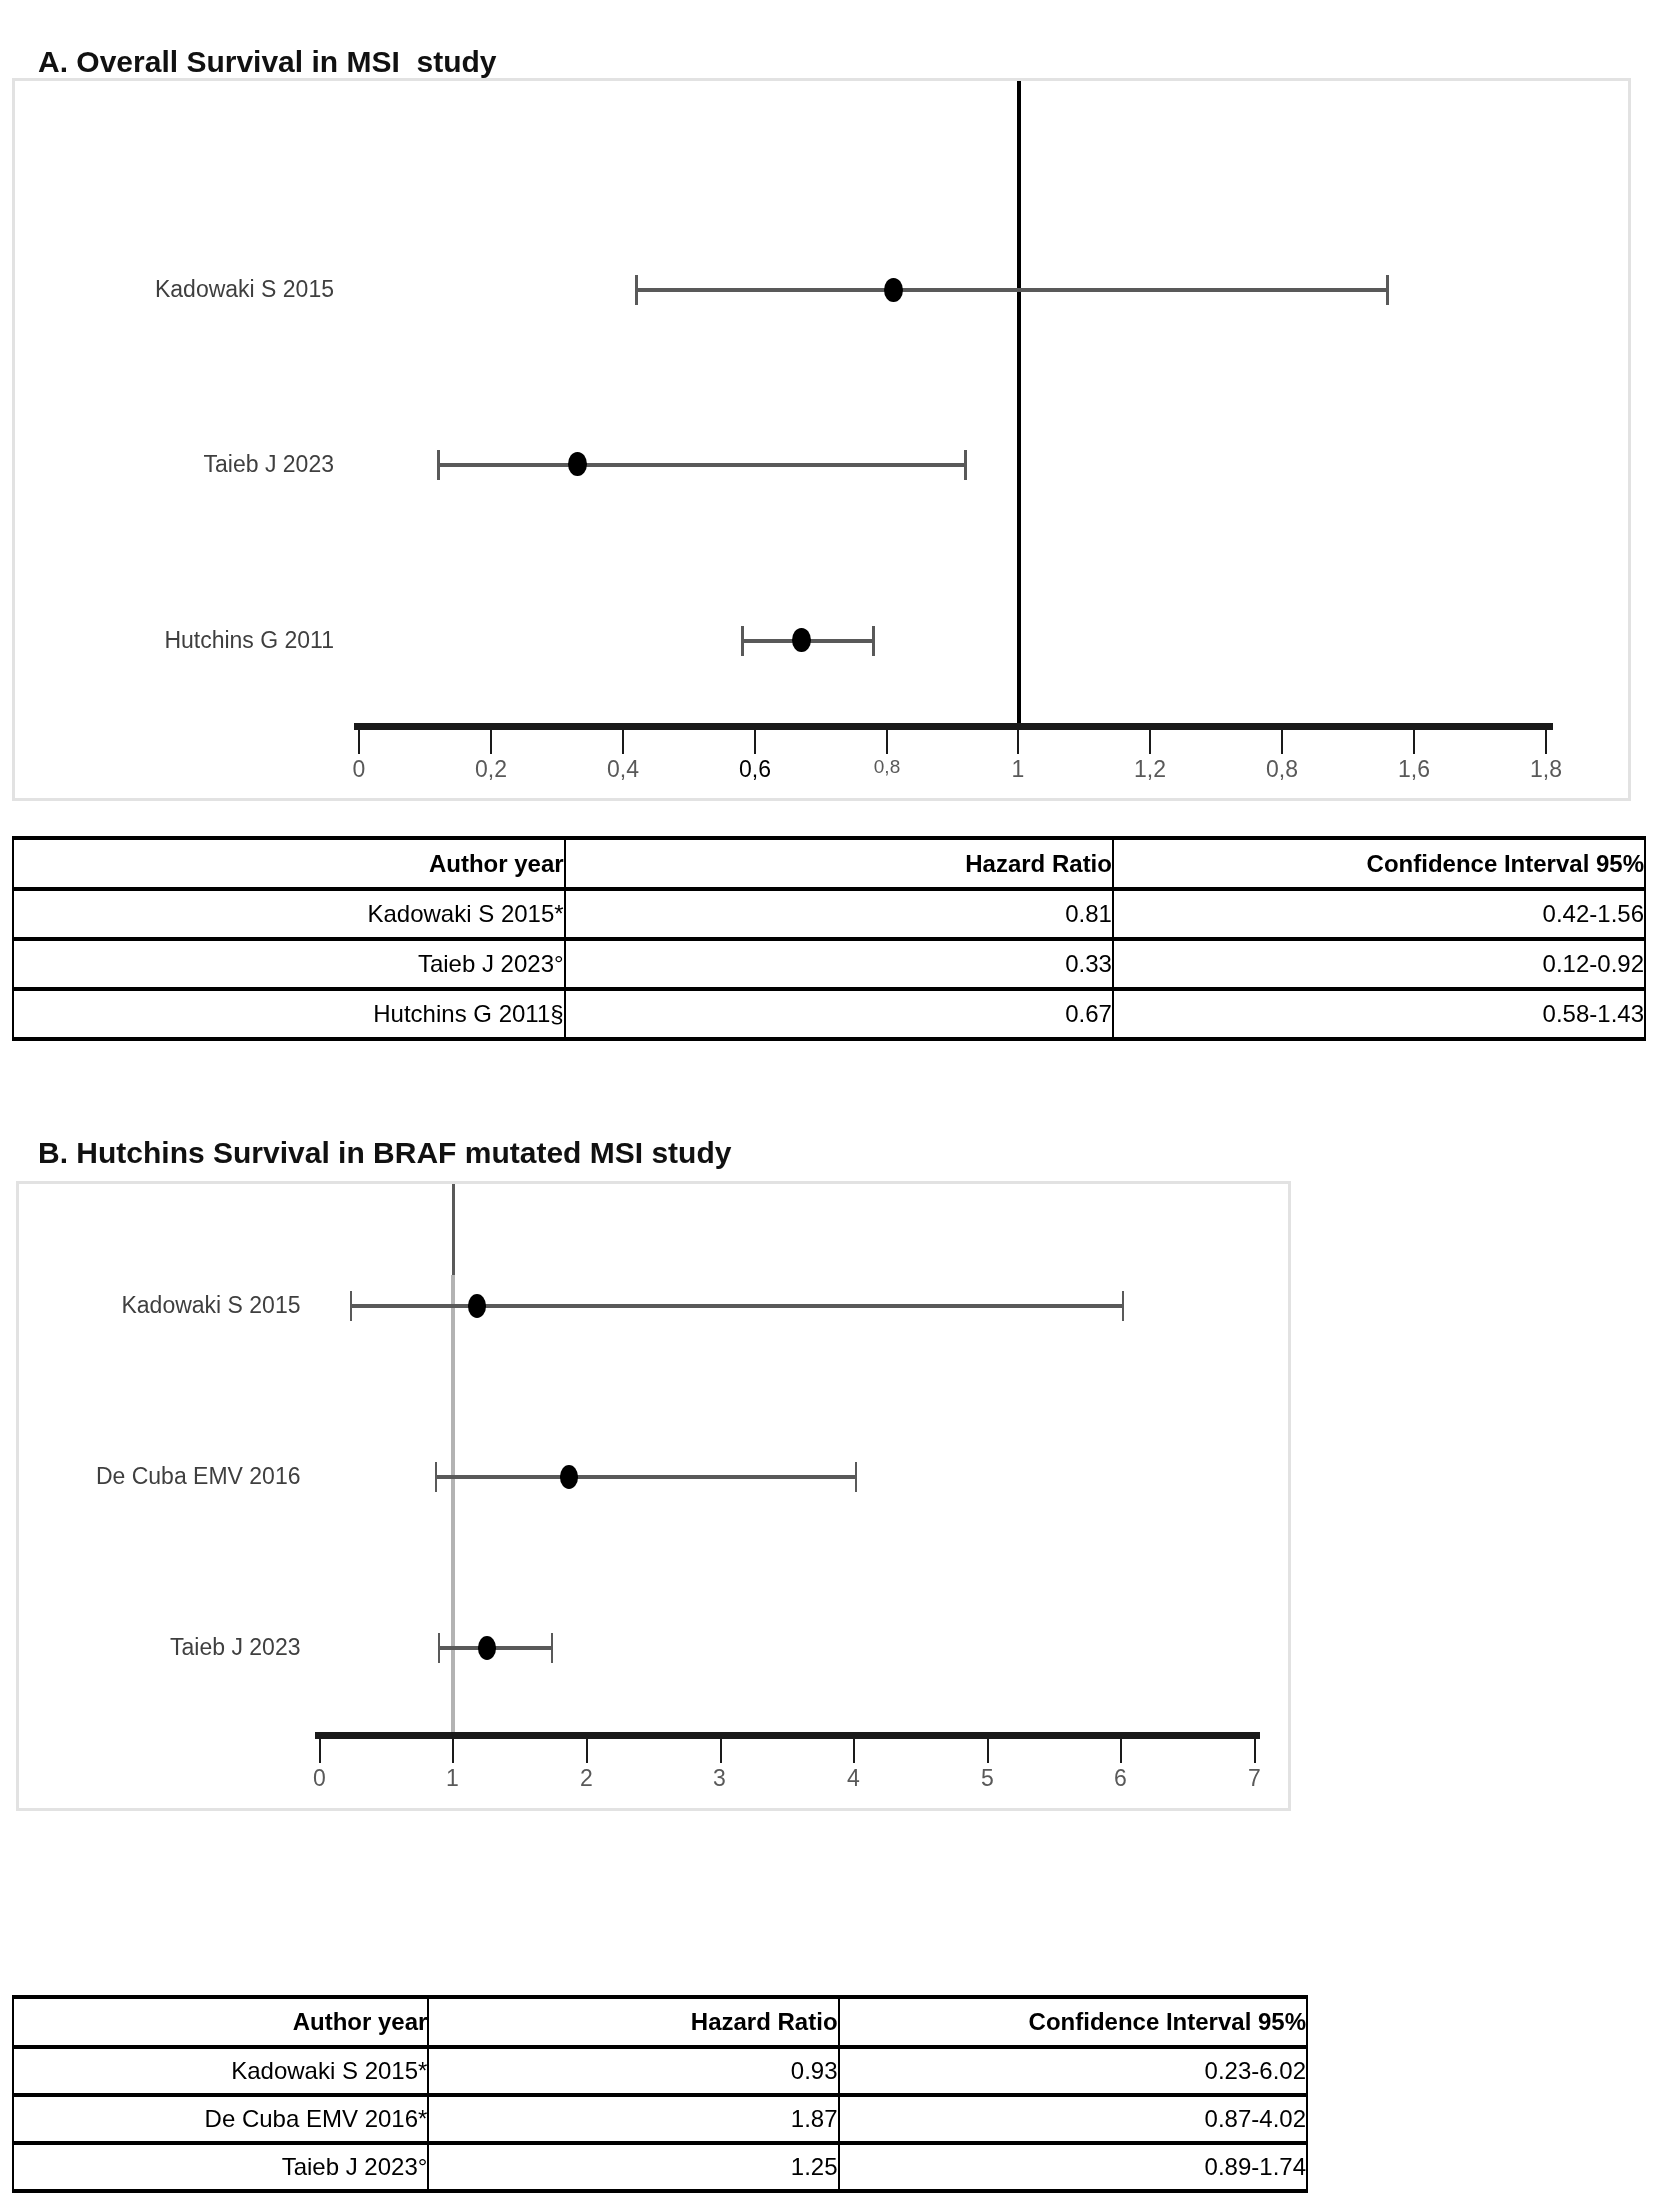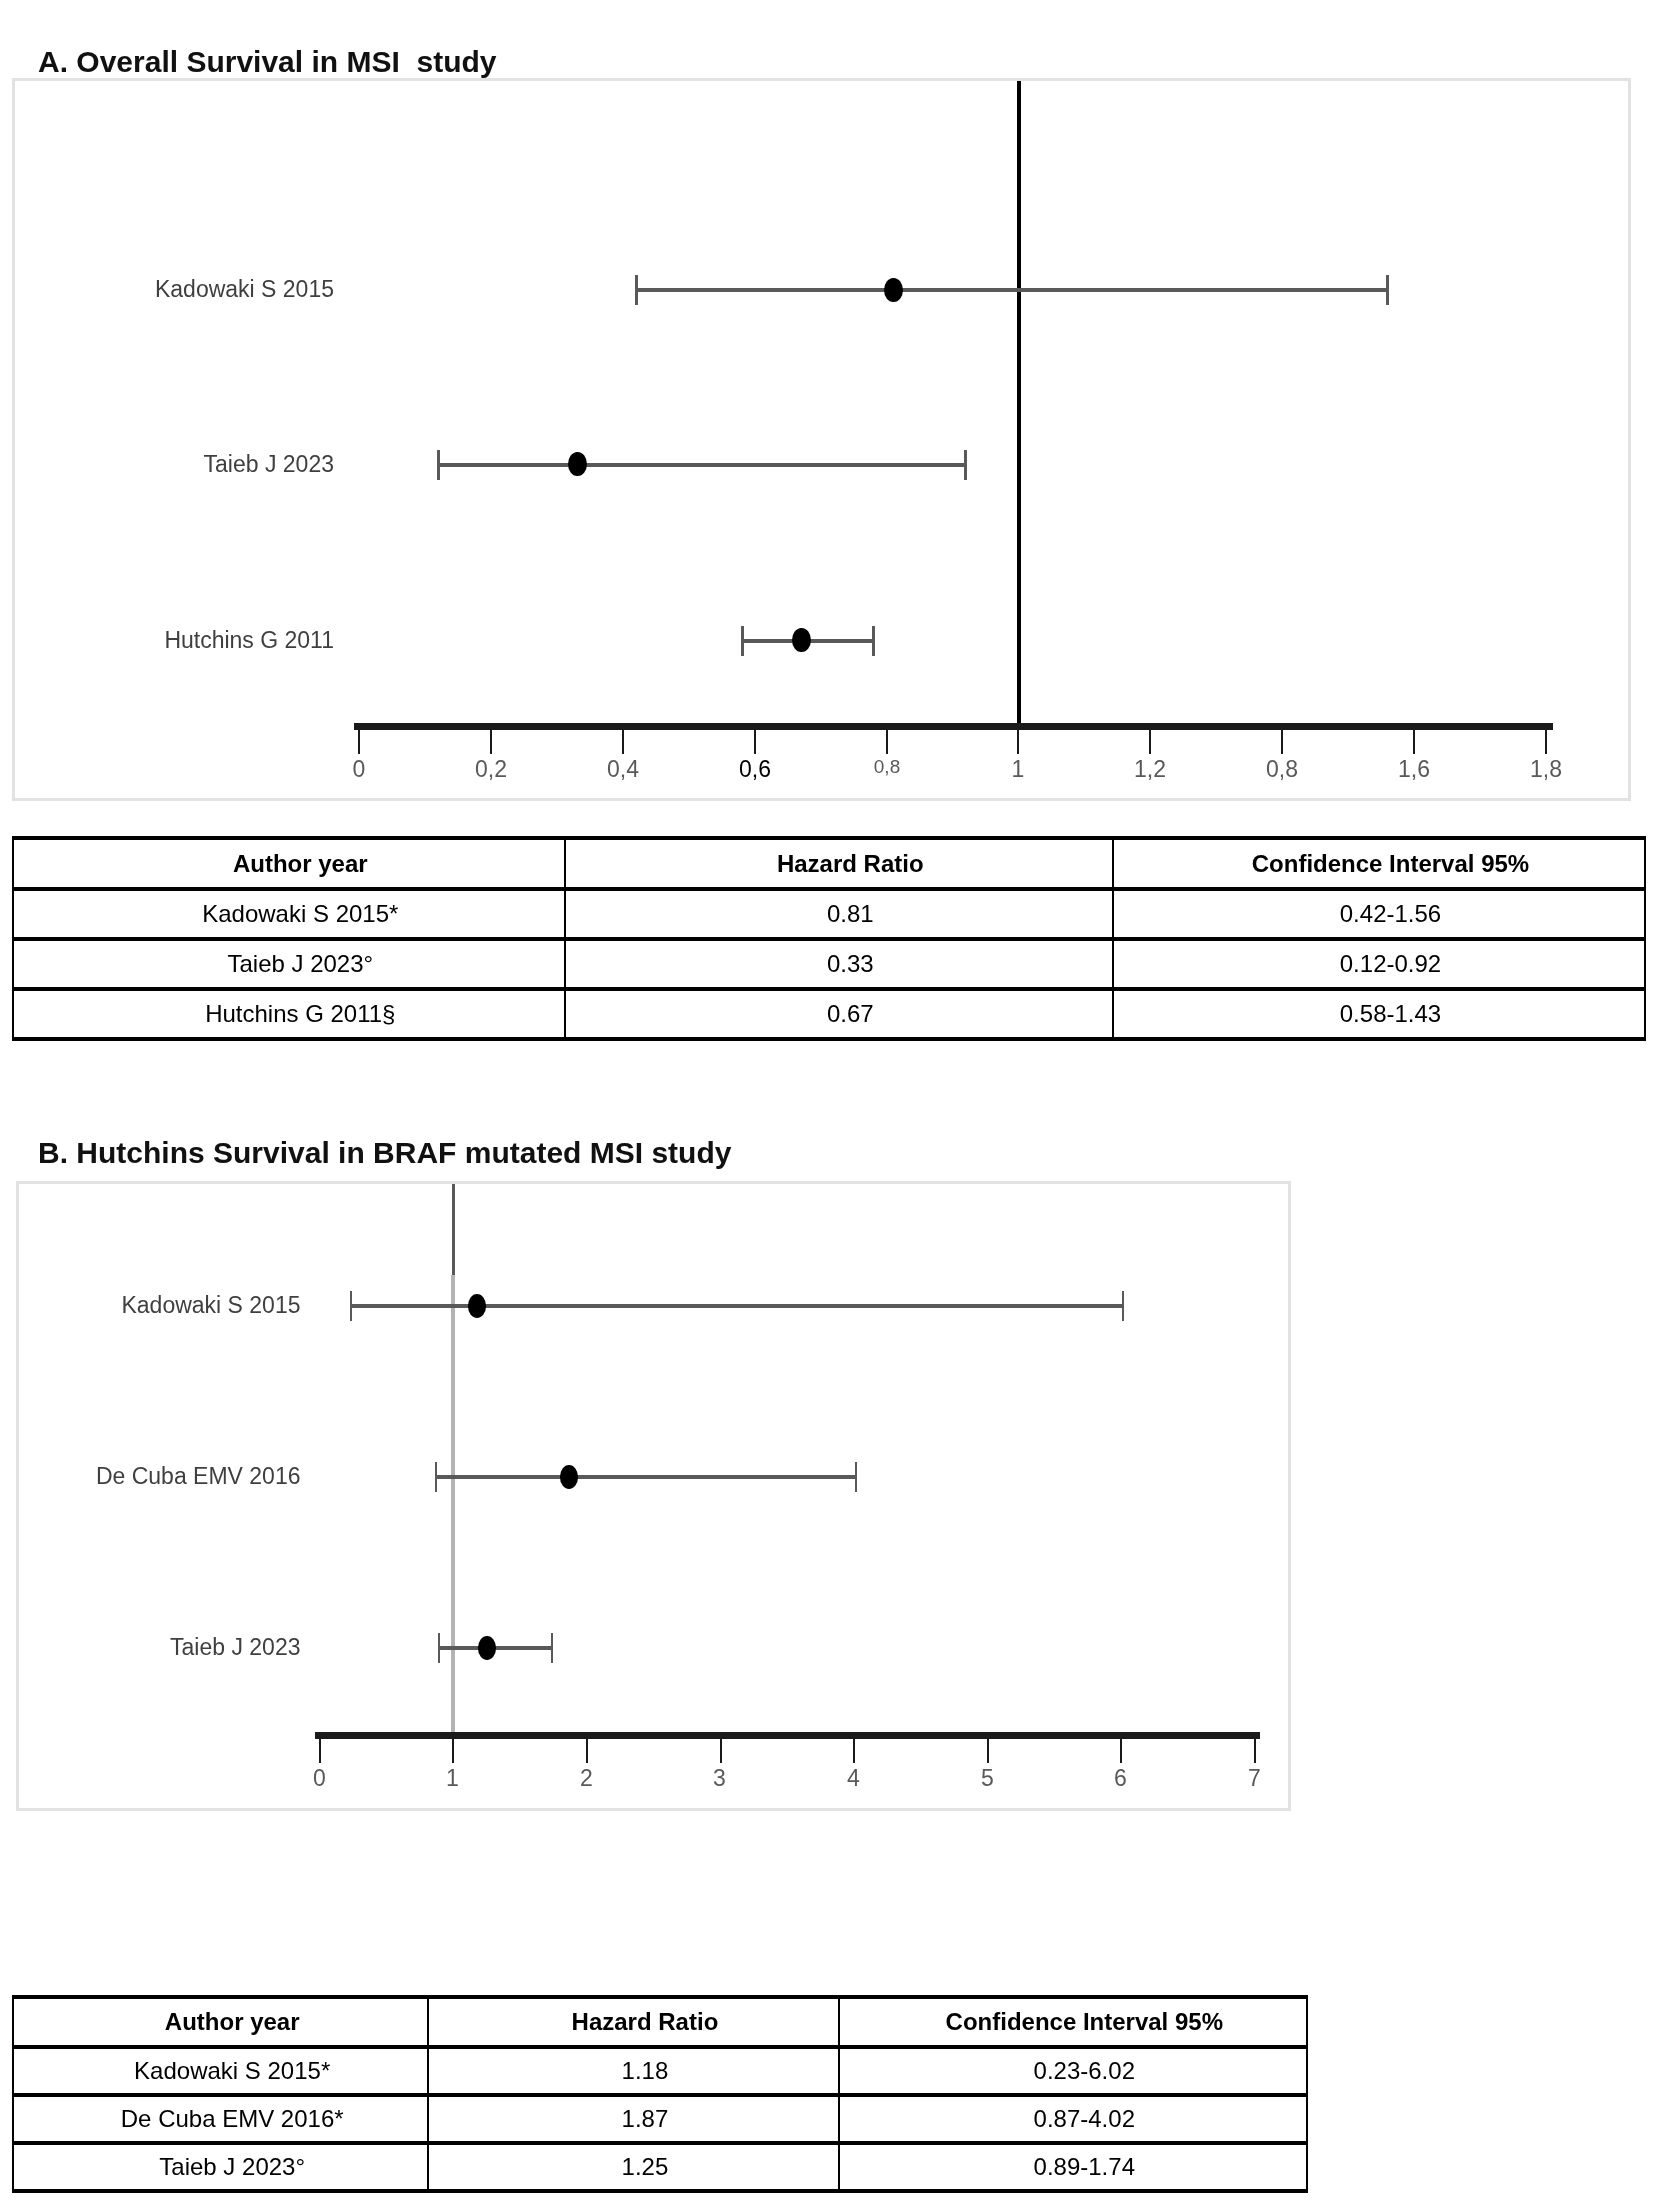--- a/index.html
+++ b/index.html
@@ -6,21 +6,21 @@
   body{width:1675px;height:2205px;position:relative;font-family:"Liberation Sans",sans-serif;}
   .panel-title{position:absolute;font-size:30px;font-weight:bold;color:#111;line-height:1.1;white-space:pre-wrap;letter-spacing:0px;}
   #title-a{left:38px;top:9.3px;margin-top:36px;}
   #title-b{left:38px;top:1116px;}
   .plot{position:absolute;border:3.1px solid #e2e2e2;background:#fff;box-sizing:border-box;}
   #plot-a{left:12px;top:78px;width:1619px;height:723px;}
   #plot-b{left:15.5px;top:1181px;width:1275px;height:630px;}
   .figtable{position:absolute;border-collapse:collapse;table-layout:fixed;background:#fff;font-size:24px;color:#000;}
   #table-a{left:12px;top:836px;width:1634px;}
   #table-b{left:12px;top:1995px;width:1296px;}
-  .figtable th,.figtable td{border-top:4.7px solid #000;border-bottom:4.7px solid #000;border-left:2.6px solid #000;border-right:2.6px solid #000;padding:0 0 0 23px;text-align:center;vertical-align:middle;overflow:hidden;}
+  .figtable th,.figtable td{border-top:4.7px solid #000;border-bottom:4.7px solid #000;border-left:2.6px solid #000;border-right:2.6px solid #000;padding:0 0 0 23px;text-align:right;vertical-align:middle;overflow:hidden;}
   .figtable th{font-weight:bold;}
 </style>
 </head>
 <body>
 
 <h1 class="panel-title" id="title-a">A. Overall Survival in MSI  study</h1>
 
 <div class="plot" id="plot-a">
     <div style="position: absolute; left: 1002px; top: 0px; width: 3.6px; height: 642px; background: rgb(0, 0, 0);"></div>
     <div style="position: absolute; left: 339px; top: 642px; width: 1199px; height: 6.7px; background: rgb(26, 26, 26);"></div>
@@ -141,21 +141,21 @@
     <thead>
       <tr style="height: 50px;">
         <th>Author year</th>
         <th>Hazard Ratio</th>
         <th>Confidence Interval 95%</th>
       </tr>
     </thead>
     <tbody>
       <tr style="height: 48px;">
         <td>Kadowaki S 2015*</td>
-        <td>1.18</td>
+        <td>0.93</td>
         <td>0.23-6.02</td>
       </tr>
       <tr style="height: 48px;">
         <td>De Cuba EMV 2016*</td>
         <td>1.87</td>
         <td>0.87-4.02</td>
       </tr>
       <tr style="height: 48px;">
         <td>Taieb J 2023°</td>
         <td>1.25</td>

